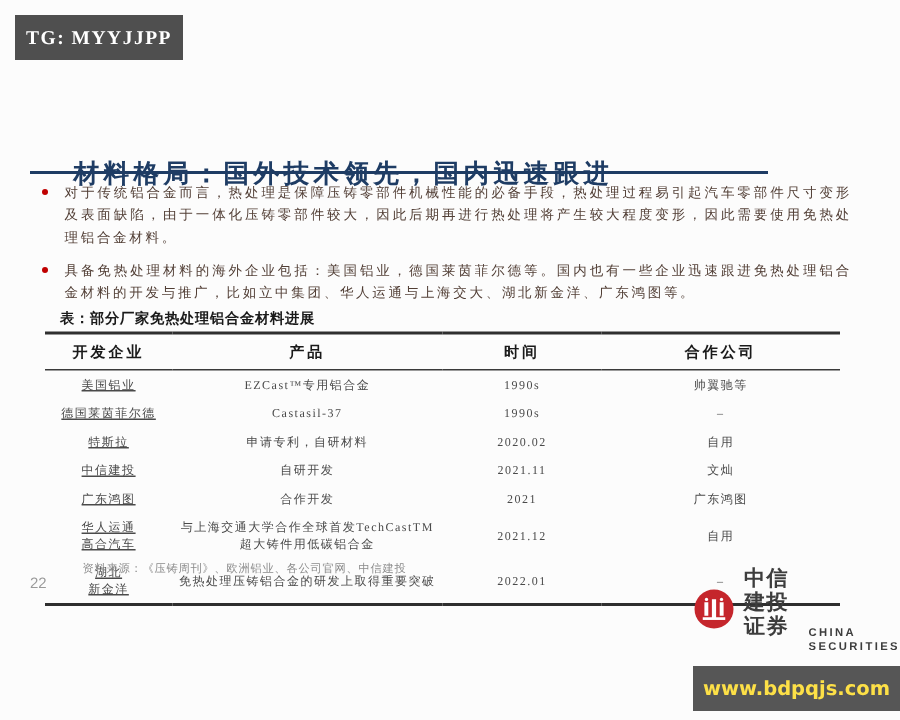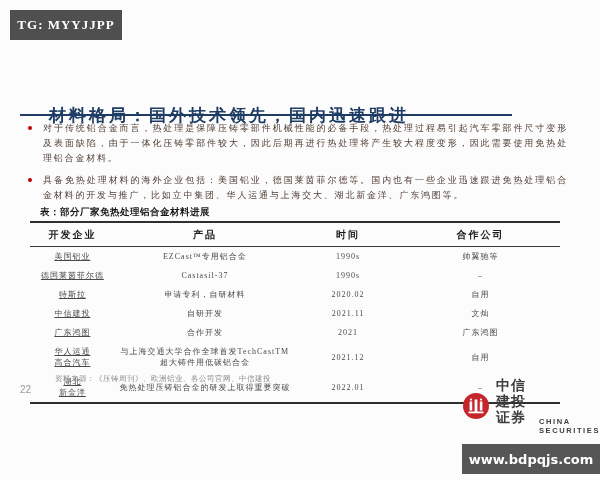--- a/index.html
+++ b/index.html
@@ -72,21 +72,21 @@
     font-size:14px;font-weight:bold;color:#3d3d3d;letter-spacing:1px;line-height:16px;
     font-family:"Liberation Sans","DejaVu Sans",sans-serif;
   }
   .brand-en{
     font-size:7.5px;font-weight:bold;color:#3d3d3d;letter-spacing:1.6px;line-height:9px;
     font-family:"Liberation Sans","DejaVu Sans",sans-serif;
     margin-top:40px;
   }
   .watermark{
     position:absolute;left:462px;top:444px;width:138px;height:30px;
-    background:#565656;color:#ffffff;
+    background:#565656;color:#fde047;
     font-family:"DejaVu Sans","Liberation Sans",sans-serif;
     font-weight:bold;font-size:13px;
     display:flex;align-items:center;justify-content:center;
   }
 </style>
 </head>
 <body>
 
 <div class="badge">TG: MYYJJPP</div>
 

